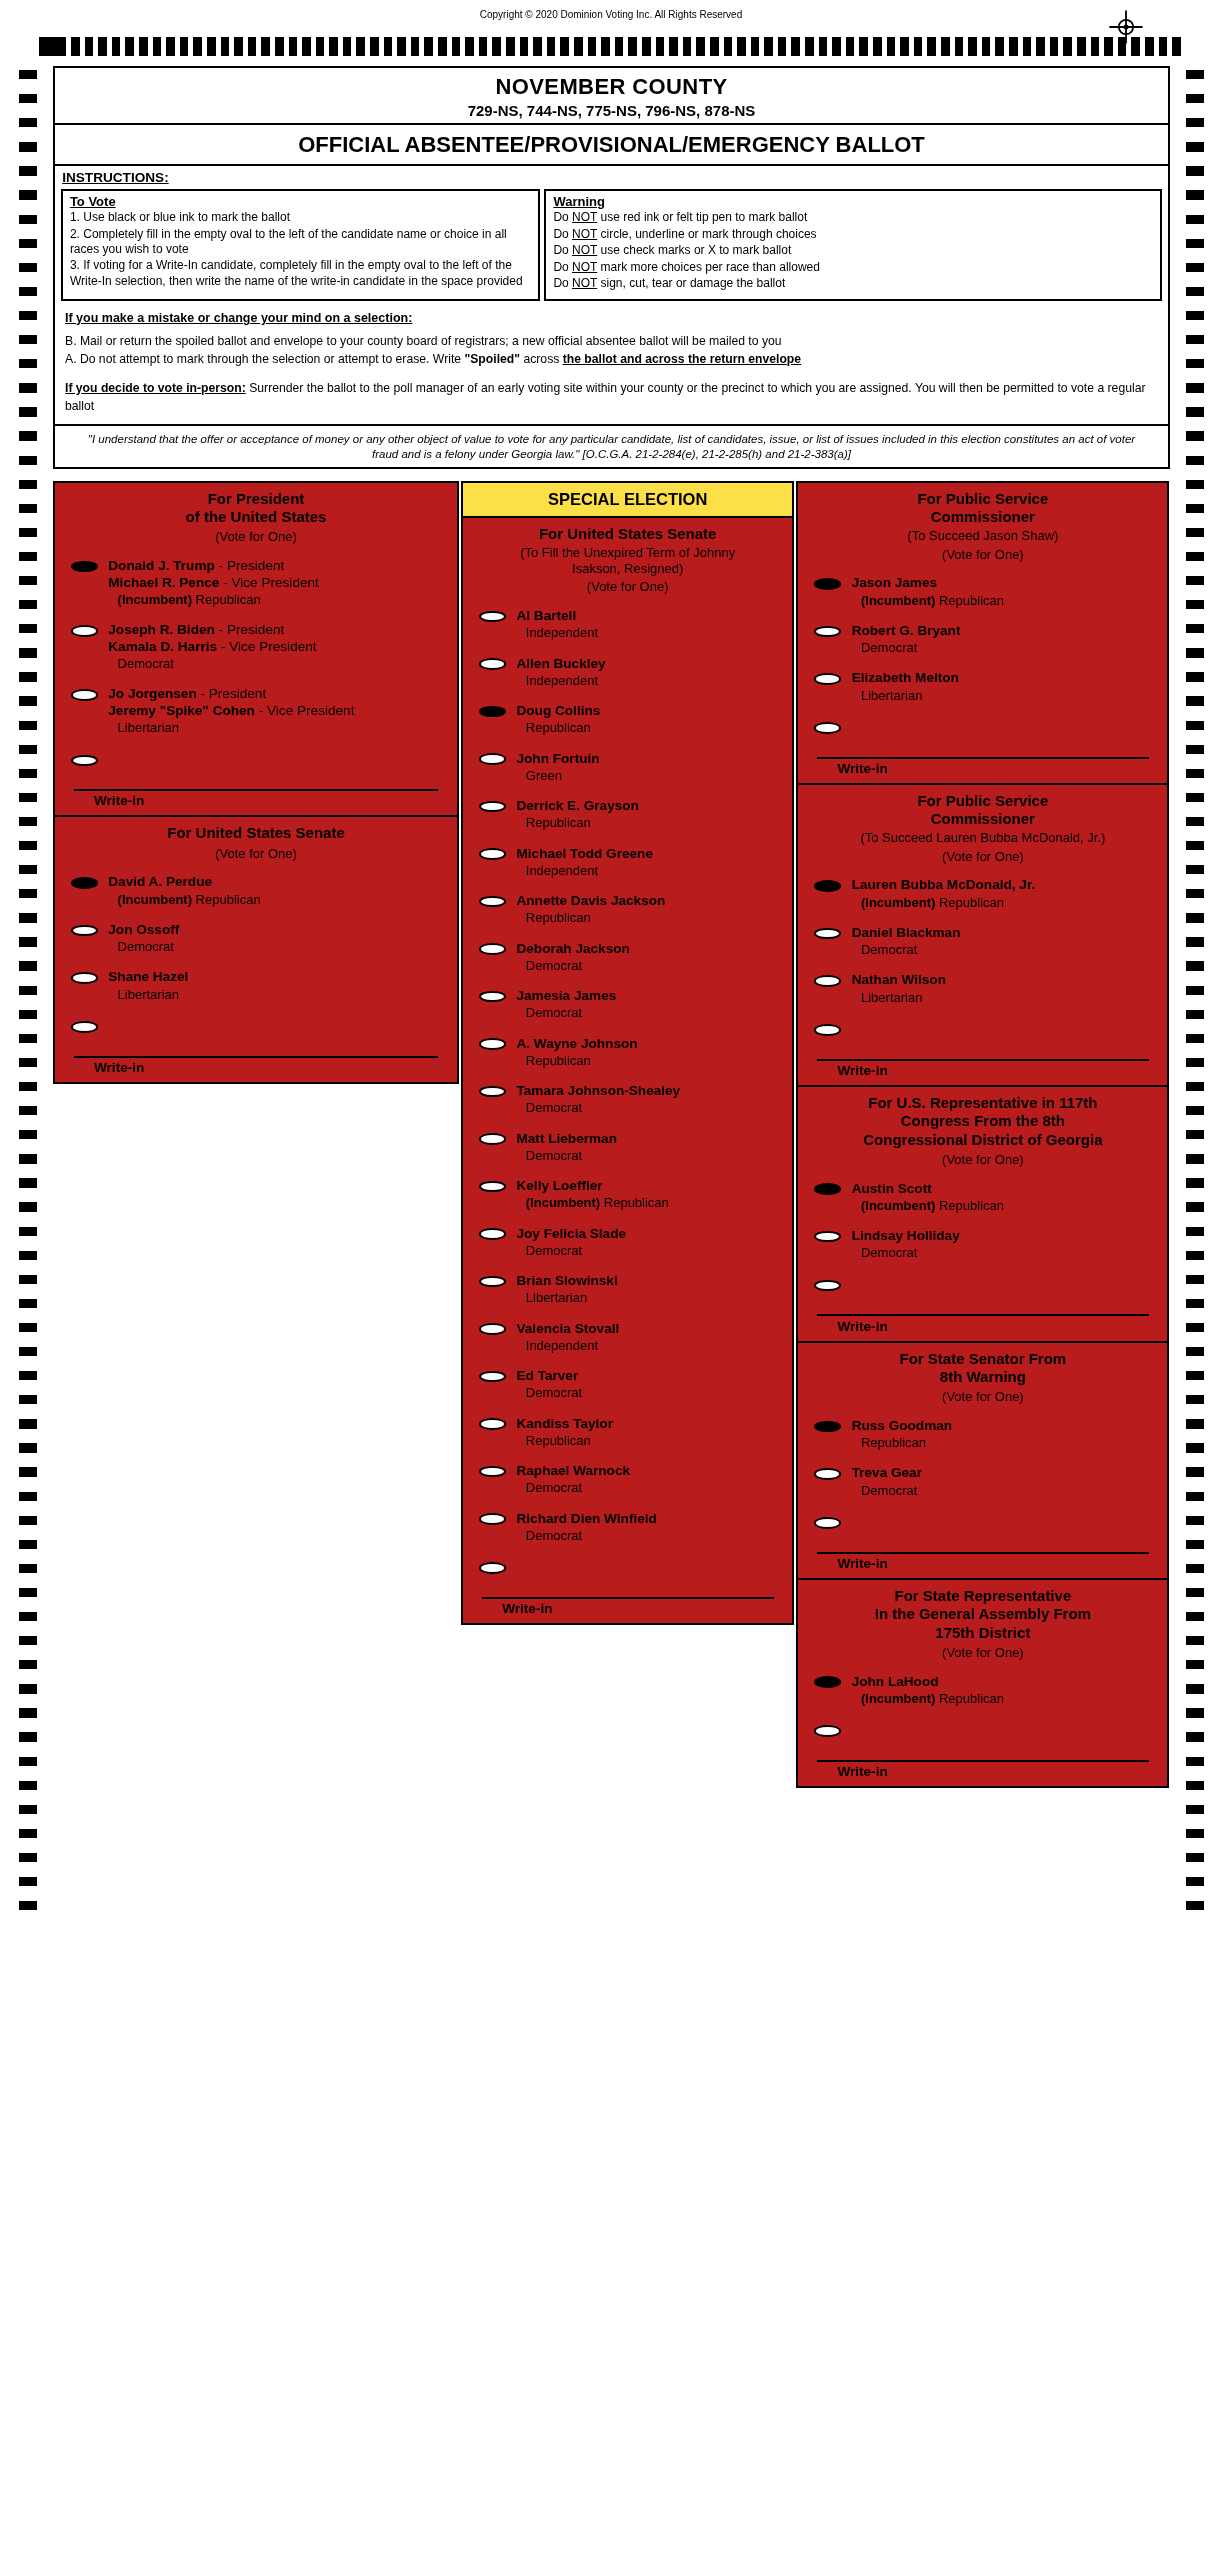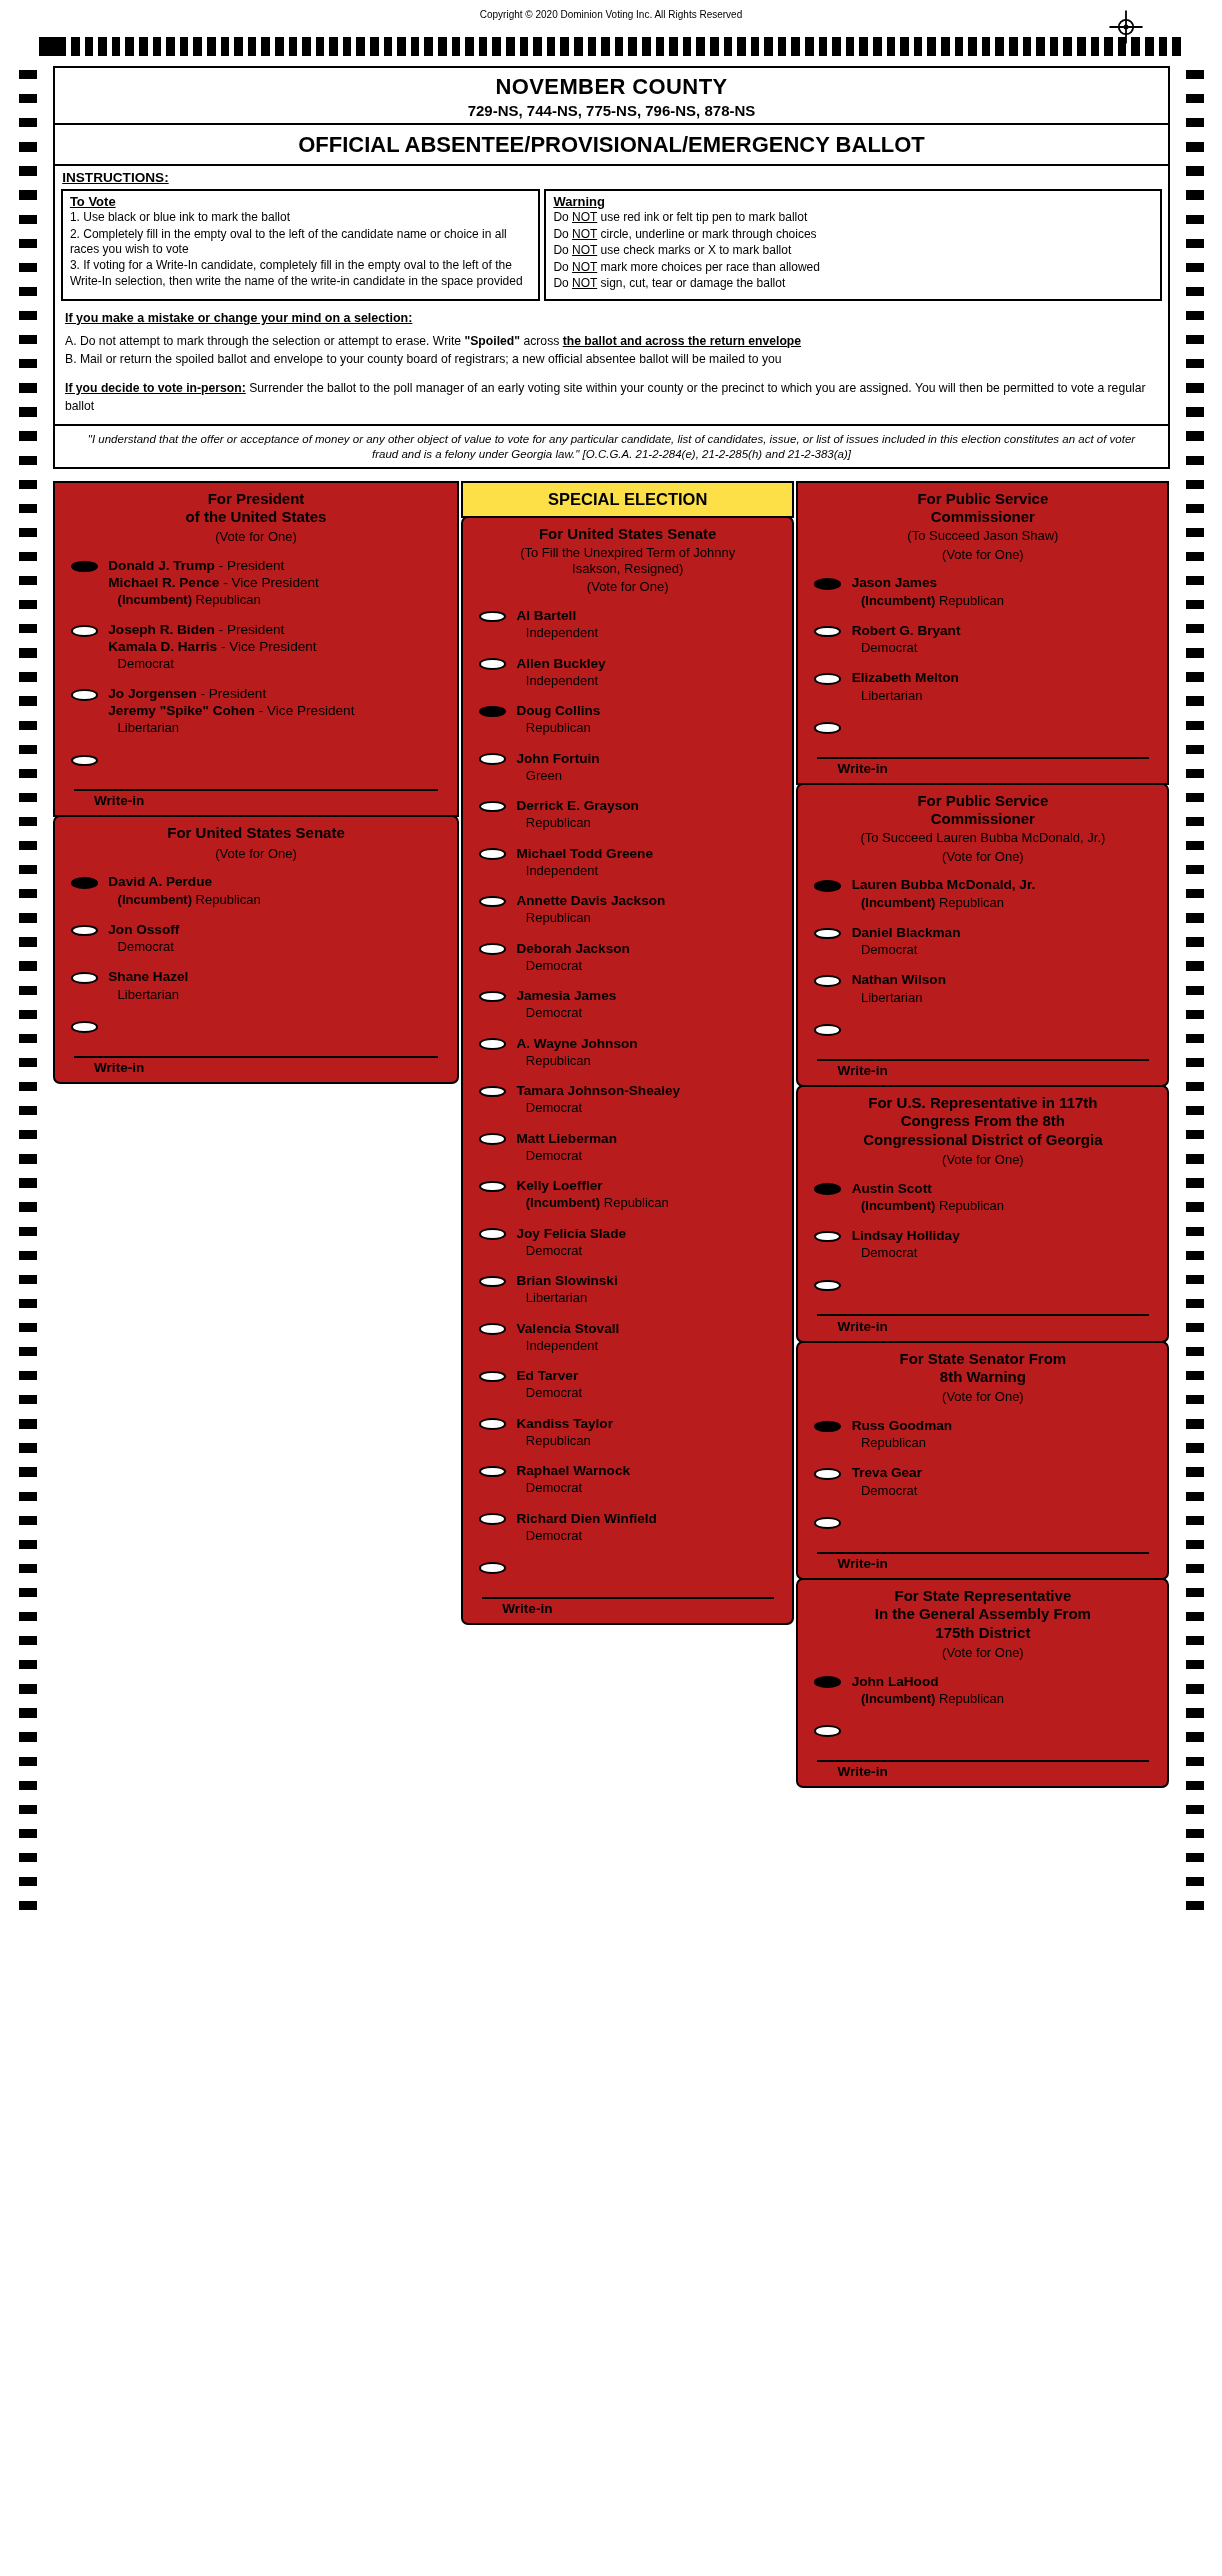--- a/index.html
+++ b/index.html
@@ -34,21 +34,21 @@
   .ibox-tovote { flex:0 0 43.5%; }
   .ibox-warning { flex:1; }
   .ibox-title { font-weight:bold; text-decoration:underline; font-size:13px; }
   .ibox p { font-size:12px; line-height:1.26; margin:1.4px 0; }
   .mistake { padding:8.6px 10px 0; font-size:12.2px; line-height:1.5; }
   .m-title { font-weight:bold; text-decoration:underline; margin-bottom:4.3px; font-size:12.5px; }
   .inperson { margin-top:10px; padding-bottom:8.6px; }
   .fraud { border-top:2.2px solid #000; font-style:italic; font-size:11.5px; text-align:center; padding:5.7px 24.4px; line-height:1.3; }
 
   .columns { display:flex; gap:2.2px; margin-top:11.5px; align-items:flex-start; }
-  .bcol > * + * { margin-top:-2.2px;border-radius:7px; }
+  .bcol > * + * { margin-top:-2.2px; }
   .col-header { border:2.2px solid #000; text-align:center; font-weight:bold; font-size:16.5px; padding:7.2px 0; background:#fde047; }
   .contest { border:2.2px solid #000; background:#b91c1c; }
   .c-title { text-align:center; font-weight:bold; font-size:15px; line-height:1.22; padding:7.2px 4.3px 0; }
   .c-sub { text-align:center; font-size:13px; line-height:1.22; padding:1.4px 4.3px 0; }
   .c-votefor { text-align:center; font-size:13px; padding:2.9px 0 6.5px; }
 
   .cand { display:flex; align-items:flex-start; padding:7.2px 4.3px 7.2px 0; }
   .oval { width:26.5px; height:11.5px; border:2.2px solid #000; border-radius:50%; margin:2.9px 0 0 16px; flex:0 0 auto; background:#fff; }
   .oval.filled { background:#000; }
   .cand-text { margin-left:10.8px; font-size:13.6px; line-height:1.22; }
@@ -480,22 +480,22 @@
               <p>Do <span style="text-decoration: underline;">NOT</span> use red ink or felt tip pen to mark ballot</p>
               <p>Do <span style="text-decoration: underline;">NOT</span> circle, underline or mark through choices</p>
               <p>Do <span style="text-decoration: underline;">NOT</span> use check marks or X to mark ballot</p>
               <p>Do <span style="text-decoration: underline;">NOT</span> mark more choices per race than allowed</p>
               <p>Do <span style="text-decoration: underline;">NOT</span> sign, cut, tear or damage the ballot</p>
             </div>
         </div>
       </div>
       <div class="mistake">
         <div class="m-title">If you make a mistake or change your mind on a selection:</div>
+        <div>B. Mail or return the spoiled ballot and envelope to your county board of registrars; a new official absentee ballot will be mailed to you</div>
         <div id="mistake-a"><span>A. Do not attempt to mark through the selection or attempt to erase.  Write </span><span style="font-weight: bold;">"Spoiled"</span><span> across </span><span style="font-weight: bold; text-decoration: underline;">the ballot and across the return envelope</span></div>
-        <div>B. Mail or return the spoiled ballot and envelope to your county board of registrars; a new official absentee ballot will be mailed to you</div>
         <div class="inperson" id="inperson"><span style="font-weight: bold; text-decoration: underline;">If you decide to vote in-person:</span><span>  Surrender the ballot to the poll manager of an early voting site within your county or the precinct to which you are assigned.  You will then be permitted to vote a regular ballot</span></div>
       </div>
       <div class="fraud">"I understand that the offer or acceptance of money or any other object of value to vote for any particular candidate, list of candidates, issue, or list of issues included in this election constitutes an act of voter fraud and is a felony under Georgia law." [O.C.G.A. 21-2-284(e), 21-2-285(h) and 21-2-383(a)]</div>
     </div>
 
     <div class="columns" id="columns">
         <div class="bcol" style="flex: 0 0 406px;">
           <div class="contest">
             <div class="c-title">
               <div>For President</div>

